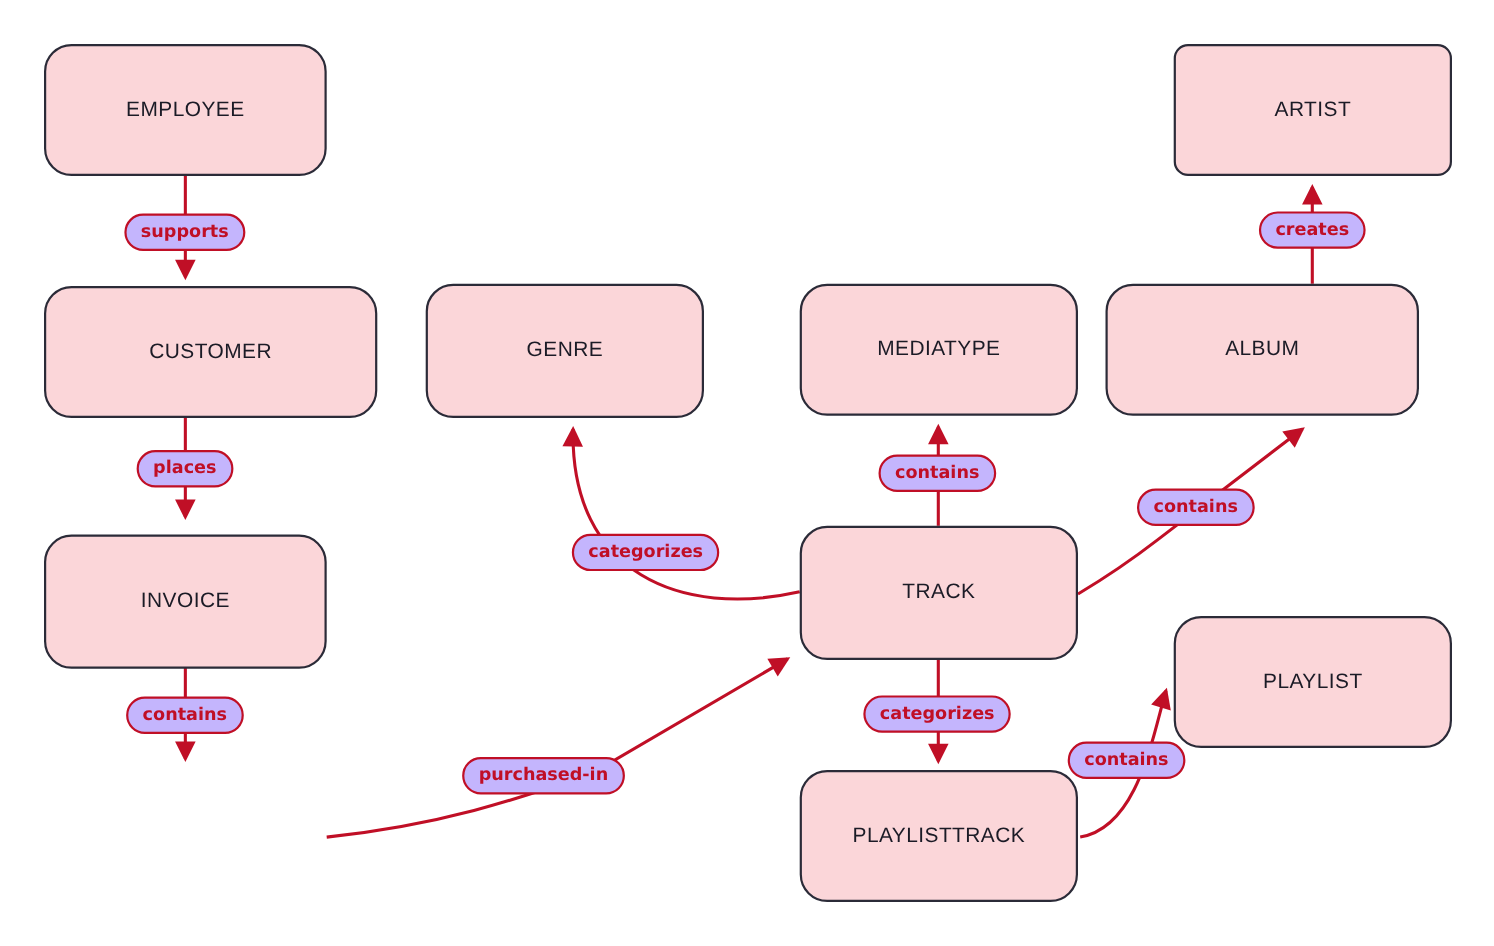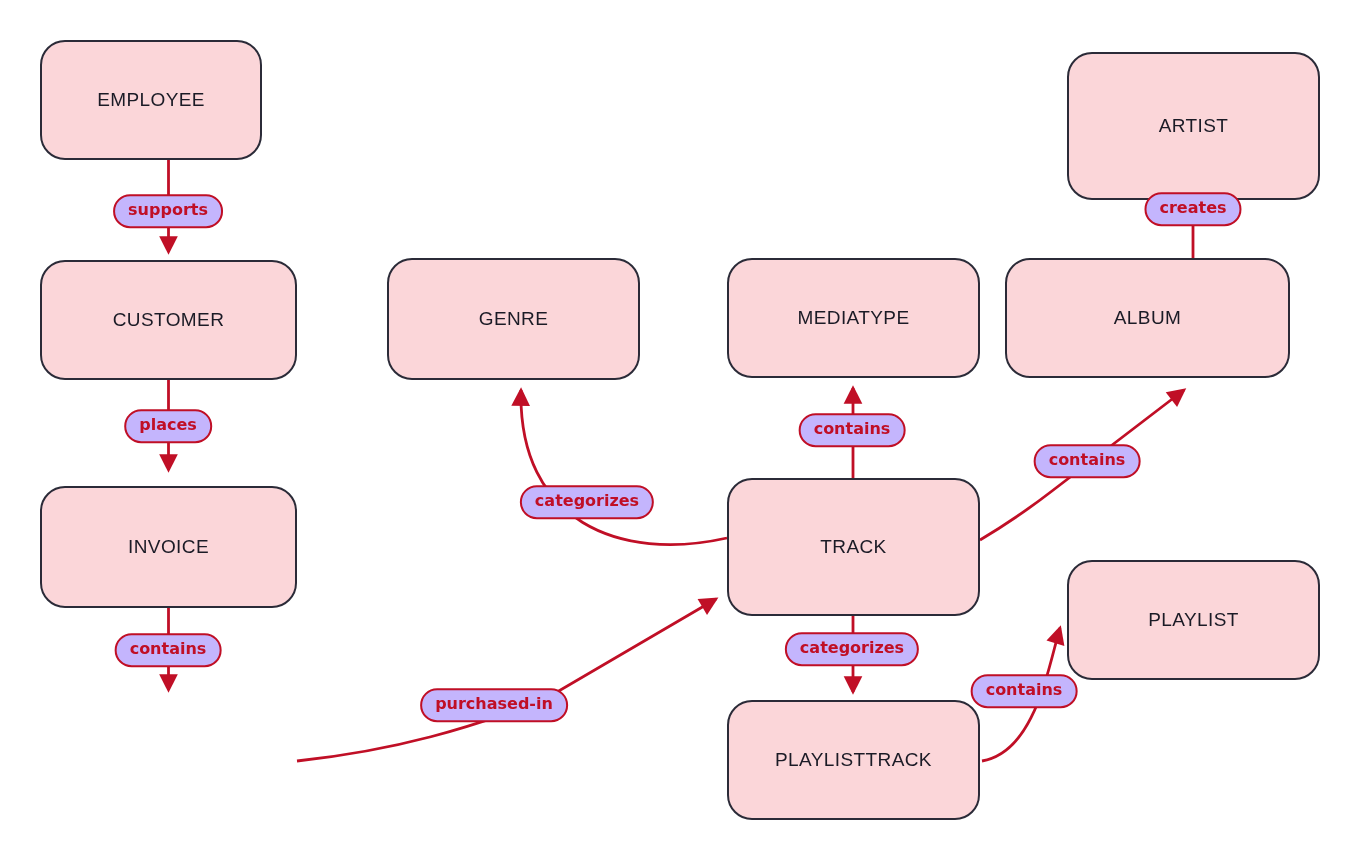--- a/index.html
+++ b/index.html
@@ -68,28 +68,28 @@
     <path class="edge" d="M168.5,600 L168.5,690" marker-end="url(#arrowhead)"></path>
     <path class="edge" d="M297,761 C400,750 470,727 540,702 L716,599" marker-end="url(#arrowhead)"></path>
     <path class="edge" d="M727,538 C620,562 518,522 521,390" marker-end="url(#arrowhead)"></path>
     <path class="edge" d="M853,478 L853,388" marker-end="url(#arrowhead)"></path>
     <path class="edge" d="M980,540 C1010,522 1030,508 1052,491 L1184,390" marker-end="url(#arrowhead)"></path>
     <path class="edge" d="M1193,258 L1193,170" marker-end="url(#arrowhead)"></path>
     <path class="edge" d="M853,600 L853,692" marker-end="url(#arrowhead)"></path>
     <path class="edge" d="M982,761 C1035,752 1048,668 1060,628" marker-end="url(#arrowhead)"></path>
   </svg>
 
-  <div class="node" style="left:40px;top:40px;width:222px;height:120px;">EMPLOYEE</div>
-  <div class="node" style="left:40px;top:260px;width:257px;height:120px;">CUSTOMER</div>
+  <div class="node" style="left:40px;top:40px;width:257px;height:120px;">EMPLOYEE</div>
+  <div class="node" style="left:40px;top:260px;width:303px;height:120px;">CUSTOMER</div>
   <div class="node" style="left:40px;top:486px;width:257px;height:122px;text-align:right;">INVOICE</div>
   <div class="node" style="left:387px;top:258px;width:253px;height:122px;">GENRE</div>
   <div class="node" style="left:727px;top:258px;width:253px;height:120px;">MEDIATYPE</div>
-  <div class="node" style="left:727px;top:478px;width:253px;height:138px;">TRACK</div>
+  <div class="node" style="left:727px;top:478px;width:253px;height:122px;">TRACK</div>
   <div class="node" style="left:727px;top:700px;width:253px;height:120px;">PLAYLISTTRACK</div>
-  <div class="node" style="left:1067px;top:52px;width:253px;height:148px;">ARTIST</div>
+  <div class="node" style="left:1067px;top:40px;width:253px;height:120px;border-radius:13px;">ARTIST</div>
   <div class="node" style="left:1005px;top:258px;width:285px;height:120px;">ALBUM</div>
   <div class="node" style="left:1067px;top:560px;width:253px;height:120px;">PLAYLIST</div>
 
   <div class="pill" style="left:168px;top:211px;">supports</div>
   <div class="pill" style="left:168px;top:426px;">places</div>
   <div class="pill" style="left:168px;top:650px;">contains</div>
   <div class="pill" style="left:494px;top:705px;">purchased-in</div>
   <div class="pill" style="left:587px;top:502px;">categorizes</div>
   <div class="pill" style="left:852px;top:430px;">contains</div>
   <div class="pill" style="left:1087px;top:461px;">contains</div>

